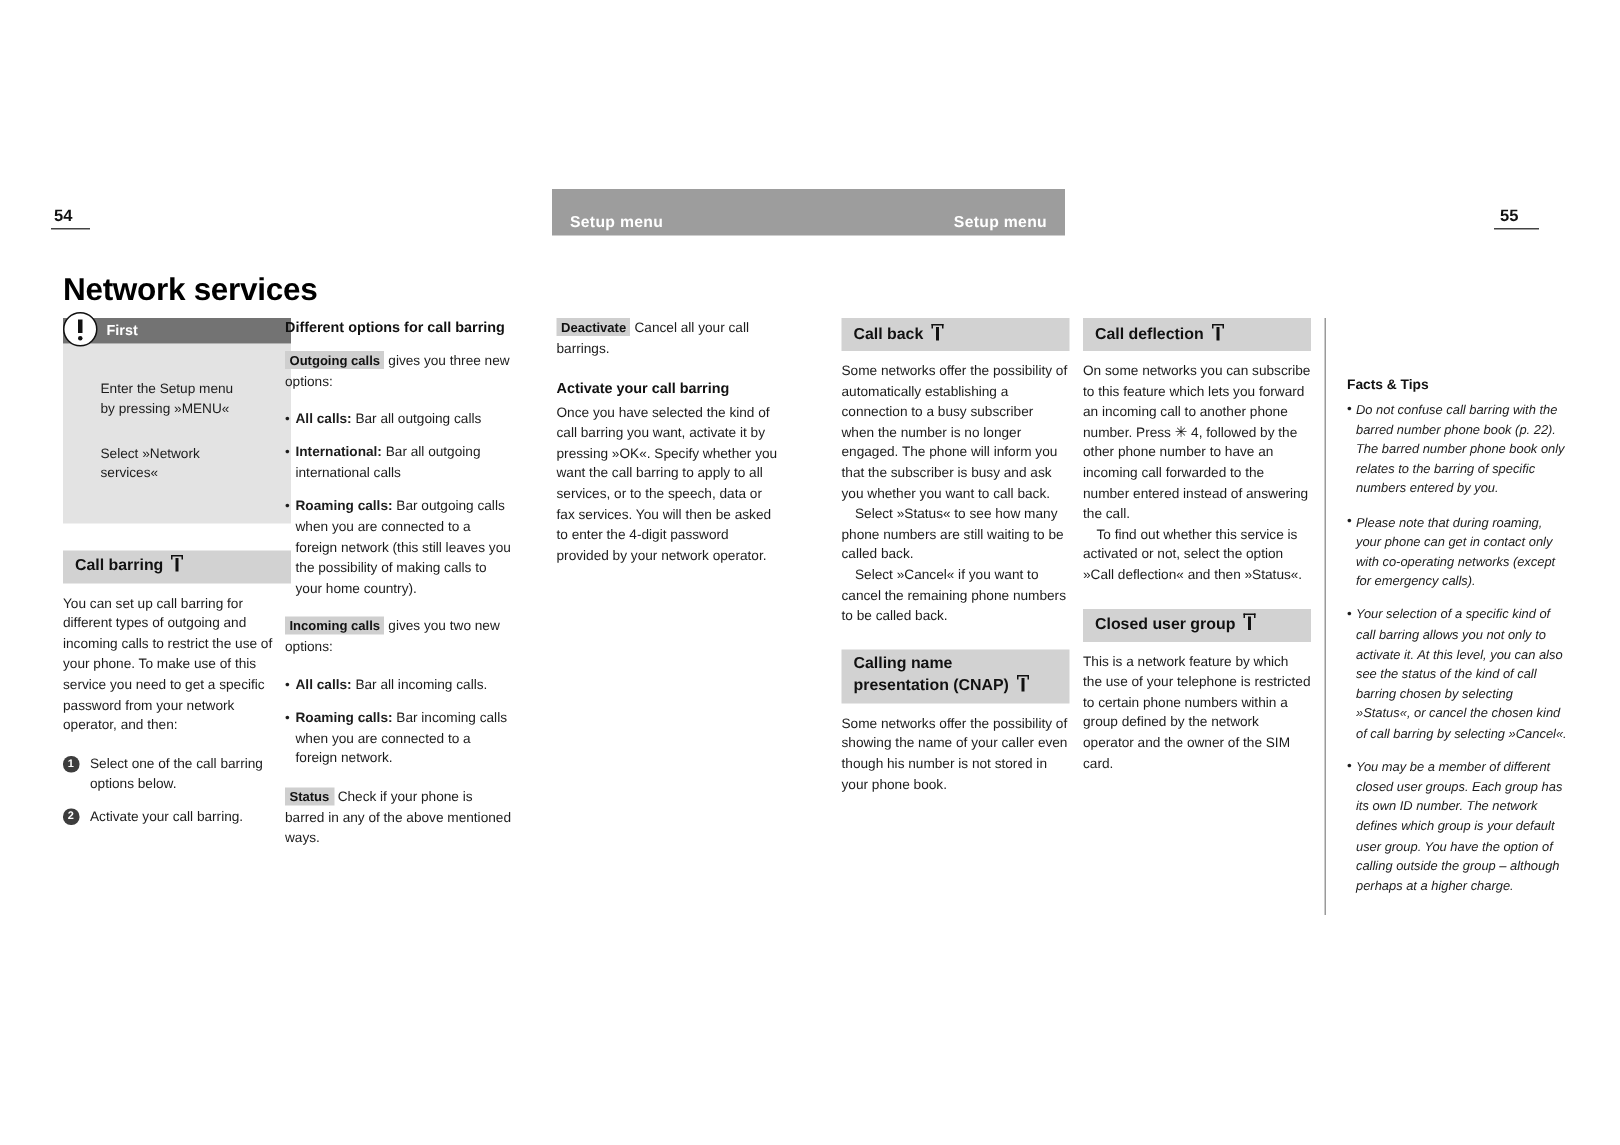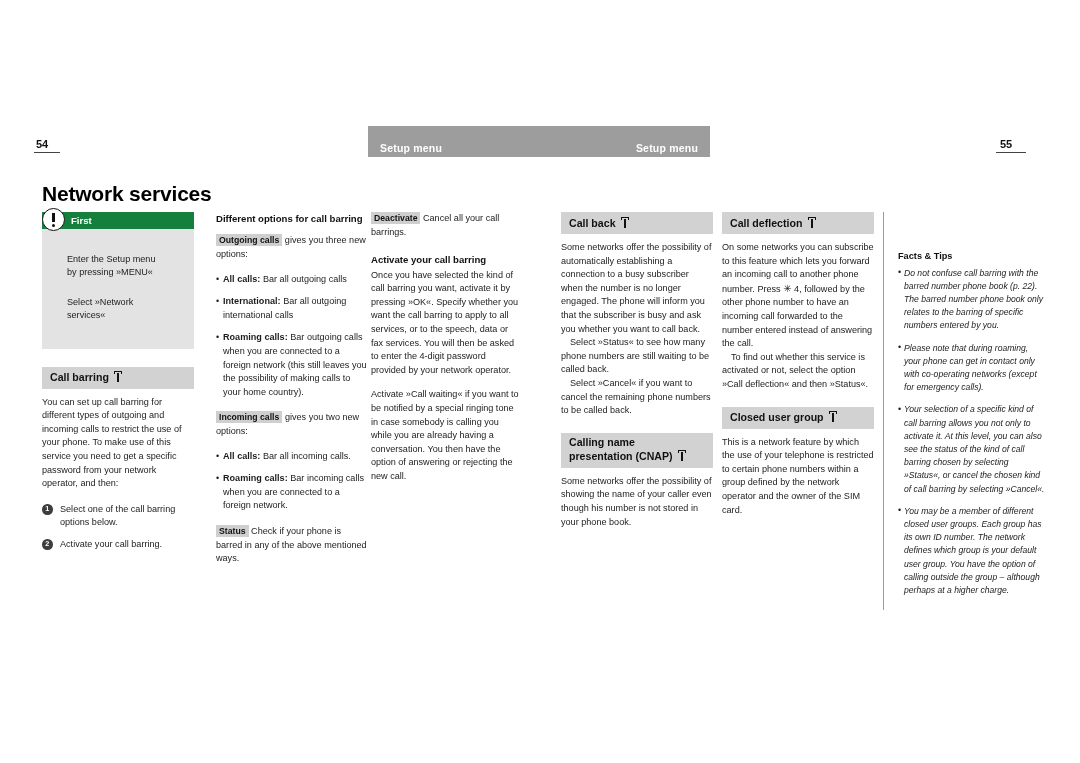--- a/index.html
+++ b/index.html
@@ -81,35 +81,35 @@
 
   
   .col {
     position: absolute;
     top: 212px;
     font-size: 9.1px;
     line-height: 13.6px;
     color: #1c1c1c;
   }
   .col1 { left: 42px;  width: 152px; }
-  .col2 { left: 216px; width: 152px; }
+  .col2 { left: 190px; width: 152px; }
   .col3 { left: 371px; width: 150px; }
   .col4 { left: 561px; width: 152px; }
   .col5 { left: 722px; width: 152px; }
   .col6 { left: 898px; width: 148px; top: 250px; }
 
   
   .note-box {
     width: 152px;
     margin-bottom: 18px;
   }
   .note-head {
     position: relative;
     height: 17px;
-    background: #15803d;
+    background: #737373;
     padding-left: 29px;
     box-sizing: border-box;
   }
   .note-head .nh-text {
     color: #fff;
     font-size: 9.6px;
     font-weight: bold;
     line-height: 17px;
   }
   .bang-icon {
@@ -368,21 +368,20 @@
   </div>
 
   <div class="col col3">
     <p class="body">
       <span class="tag">Deactivate</span><span> Cancel all your call barrings.</span>
     </p>
 
     <div class="sub-head spaced">Activate your call barring</div>
     <p class="body">Once you have selected the kind of call barring you want, activate it by pressing »OK«. Specify whether you want the call barring to apply to all services, or to the speech, data or fax services. You will then be asked to enter the 4-digit password provided by your network operator.</p>
 
-    <p class="body">Activate »Call waiting« if you want to be notified by a special ringing tone in case somebody is calling you while you are already having a conversation. You then have the option of answering or rejecting the new call.</p>
   </div>
 
   <div class="col col4">
     <div class="sec-head">
       <span>Call back</span><span class="antenna"></span>
     </div>
     <p class="body">Some networks offer the possibility of automatically establishing a connection to a busy subscriber when the number is no longer engaged. The phone will inform you that the subscriber is busy and ask you whether you want to call back.</p>
     <p class="body indent" style="margin-top:0">Select »Status« to see how many phone numbers are still waiting to be called back.</p>
     <p class="body indent" style="margin-top:0">Select »Cancel« if you want to cancel the remaining phone numbers to be called back.</p>
 

